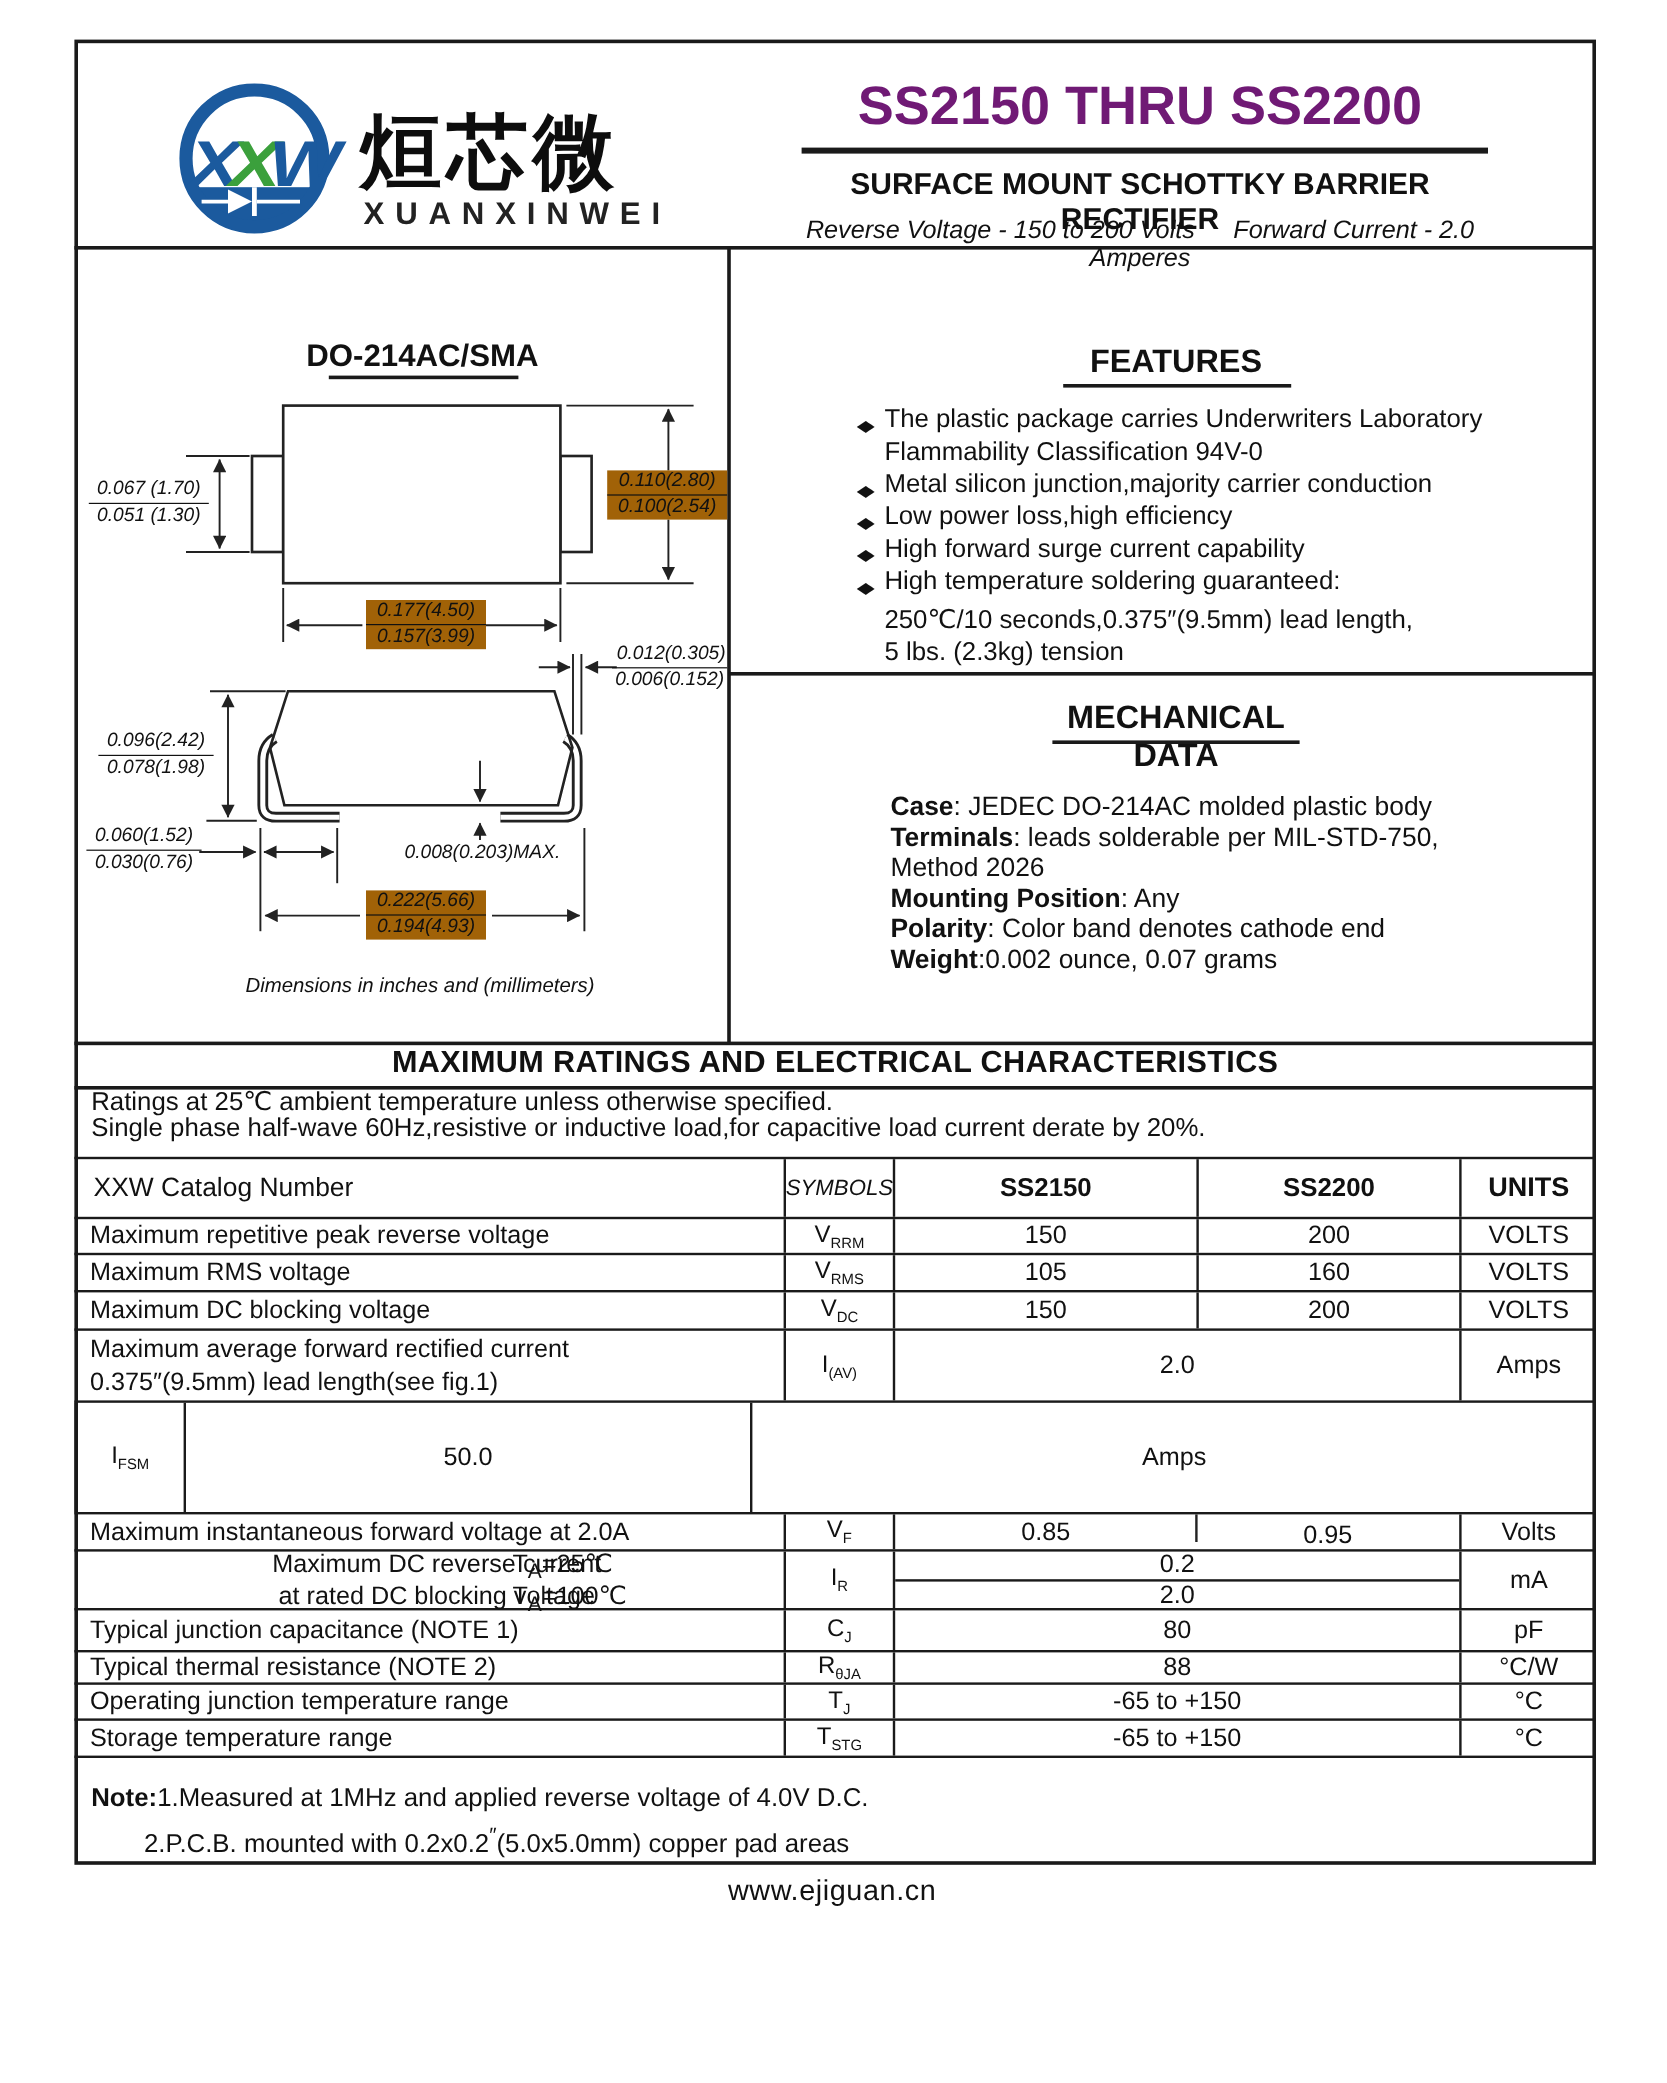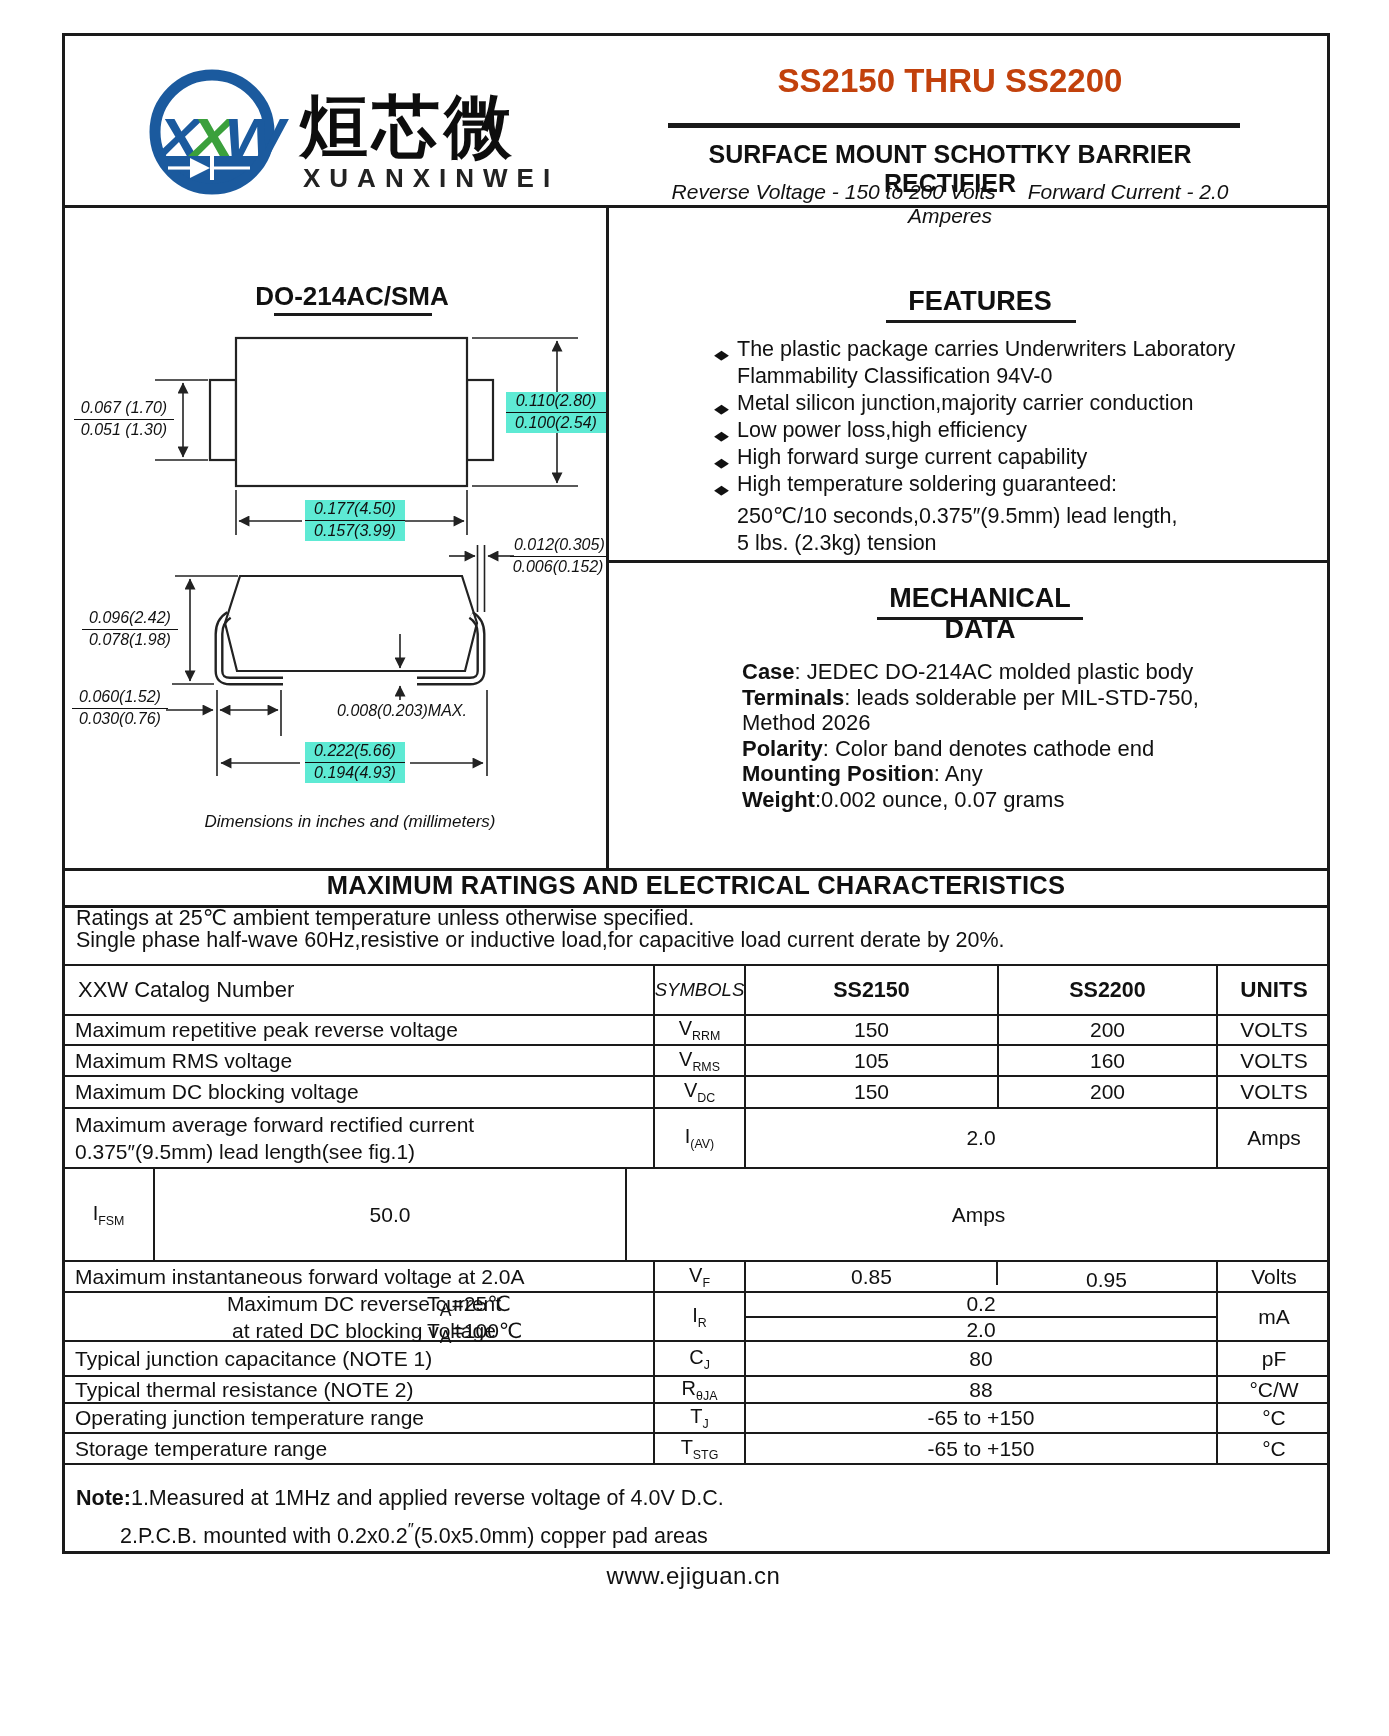--- a/index.html
+++ b/index.html
@@ -14,31 +14,31 @@
   .rule-v { background:#1a1a1a; width:3px; }
 
   
   #logo-svg { left:146px; top:66px; width:164px; height:138px; }
   #monogram { left:158px; top:106px; font-size:54px; font-weight:800; font-style:italic;
               letter-spacing:-8px; transform:scaleX(1.18); transform-origin:left center; }
   #monogram .m-blue { color:#1b5a9e; }
   #monogram .m-green { color:#3ba03c; }
   #brand-cjk { left:300px; top:82px; font-size:68px; font-weight:700; letter-spacing:4px; color:#0d0d0d; }
   #brand-latin { left:303px; top:163px; font-size:26px; font-weight:600; letter-spacing:9px; color:#222; }
-  #doc-title { left:640px; top:62px; width:620px; text-align:center; font-size:33px; font-weight:700; color:#c2410c; }
+  #doc-title { left:640px; top:62px; width:620px; text-align:center; font-size:45px; font-weight:700; color:#701a75; }
   #title-underline { left:668px; top:123px; width:572px; height:5px; background:#1a1a1a; }
   #doc-subtitle { left:640px; top:140px; width:620px; text-align:center; font-size:25px; font-weight:700; }
   #doc-tagline { left:640px; top:180px; width:620px; text-align:center; font-size:21px; font-style:italic; font-weight:500; }
   #doc-tagline span + span { margin-left:32px; }
 
   
   .dim { position:absolute; font-size:16px; font-style:italic; text-align:center; line-height:1.18; color:#111; }
   .dim .top { display:block; border-bottom:1.6px solid #111; padding:0 4px 1px; }
   .dim .bot { display:block; padding-top:1px; }
-  .dim.on-line { background:#5eead4; }
+  .dim.on-line { background:#a16207; }
   #pkg-title { left:252px; top:281px; width:200px; text-align:center; font-size:26px; font-weight:700; }
   #pkg-underline { left:274px; top:313px; width:158px; height:3px; background:#1a1a1a; }
   #pkg-caption { left:190px; top:812px; width:320px; text-align:center; font-style:italic; font-size:17px; }
 
   
   #features-heading { left:860px; top:286px; width:240px; text-align:center; font-size:27px; font-weight:700; }
   #features-underline { left:886px; top:320px; width:190px; height:3px; background:#1a1a1a; }
   #features-list { left:714px; top:336px; width:600px; font-size:21.5px; line-height:27px; }
   .feat { position:relative; padding-left:23px; }
   .feat .bullet { position:absolute; left:0; top:5px; font-size:13px; transform:scaleX(1.5); transform-origin:left center; }
@@ -240,22 +240,22 @@
     <div class="feat-cont">250℃/10 seconds,0.375″(9.5mm) lead length,</div>
     <div class="feat-cont" style="margin-top:0;">5 lbs. (2.3kg) tension</div>
   </div>
 
   <div id="mech-heading" class="abs">MECHANICAL DATA</div>
   <div id="mech-underline" class="abs"></div>
   <div id="mech-lines" class="abs">
     <div><b>Case</b><span>: JEDEC DO-214AC molded plastic body</span></div>
     <div><b>Terminals</b><span>: leads solderable per MIL-STD-750,</span></div>
     <div><b></b><span>Method 2026</span></div>
+    <div><b>Mounting Position</b><span>: Any</span></div>
     <div><b>Polarity</b><span>: Color band denotes cathode end</span></div>
-    <div><b>Mounting Position</b><span>: Any</span></div>
     <div><b>Weight</b><span>:0.002 ounce, 0.07 grams</span></div>
   </div>
 
   <div id="banner" class="abs">MAXIMUM RATINGS AND ELECTRICAL CHARACTERISTICS</div>
   <div id="ratings" class="abs">
     <div>Ratings at 25℃ ambient temperature unless otherwise specified.</div>
     <div>Single phase half-wave 60Hz,resistive or inductive load,for capacitive load current derate by 20%.</div>
   </div>
 
   <div id="ratings-table" class="abs">

